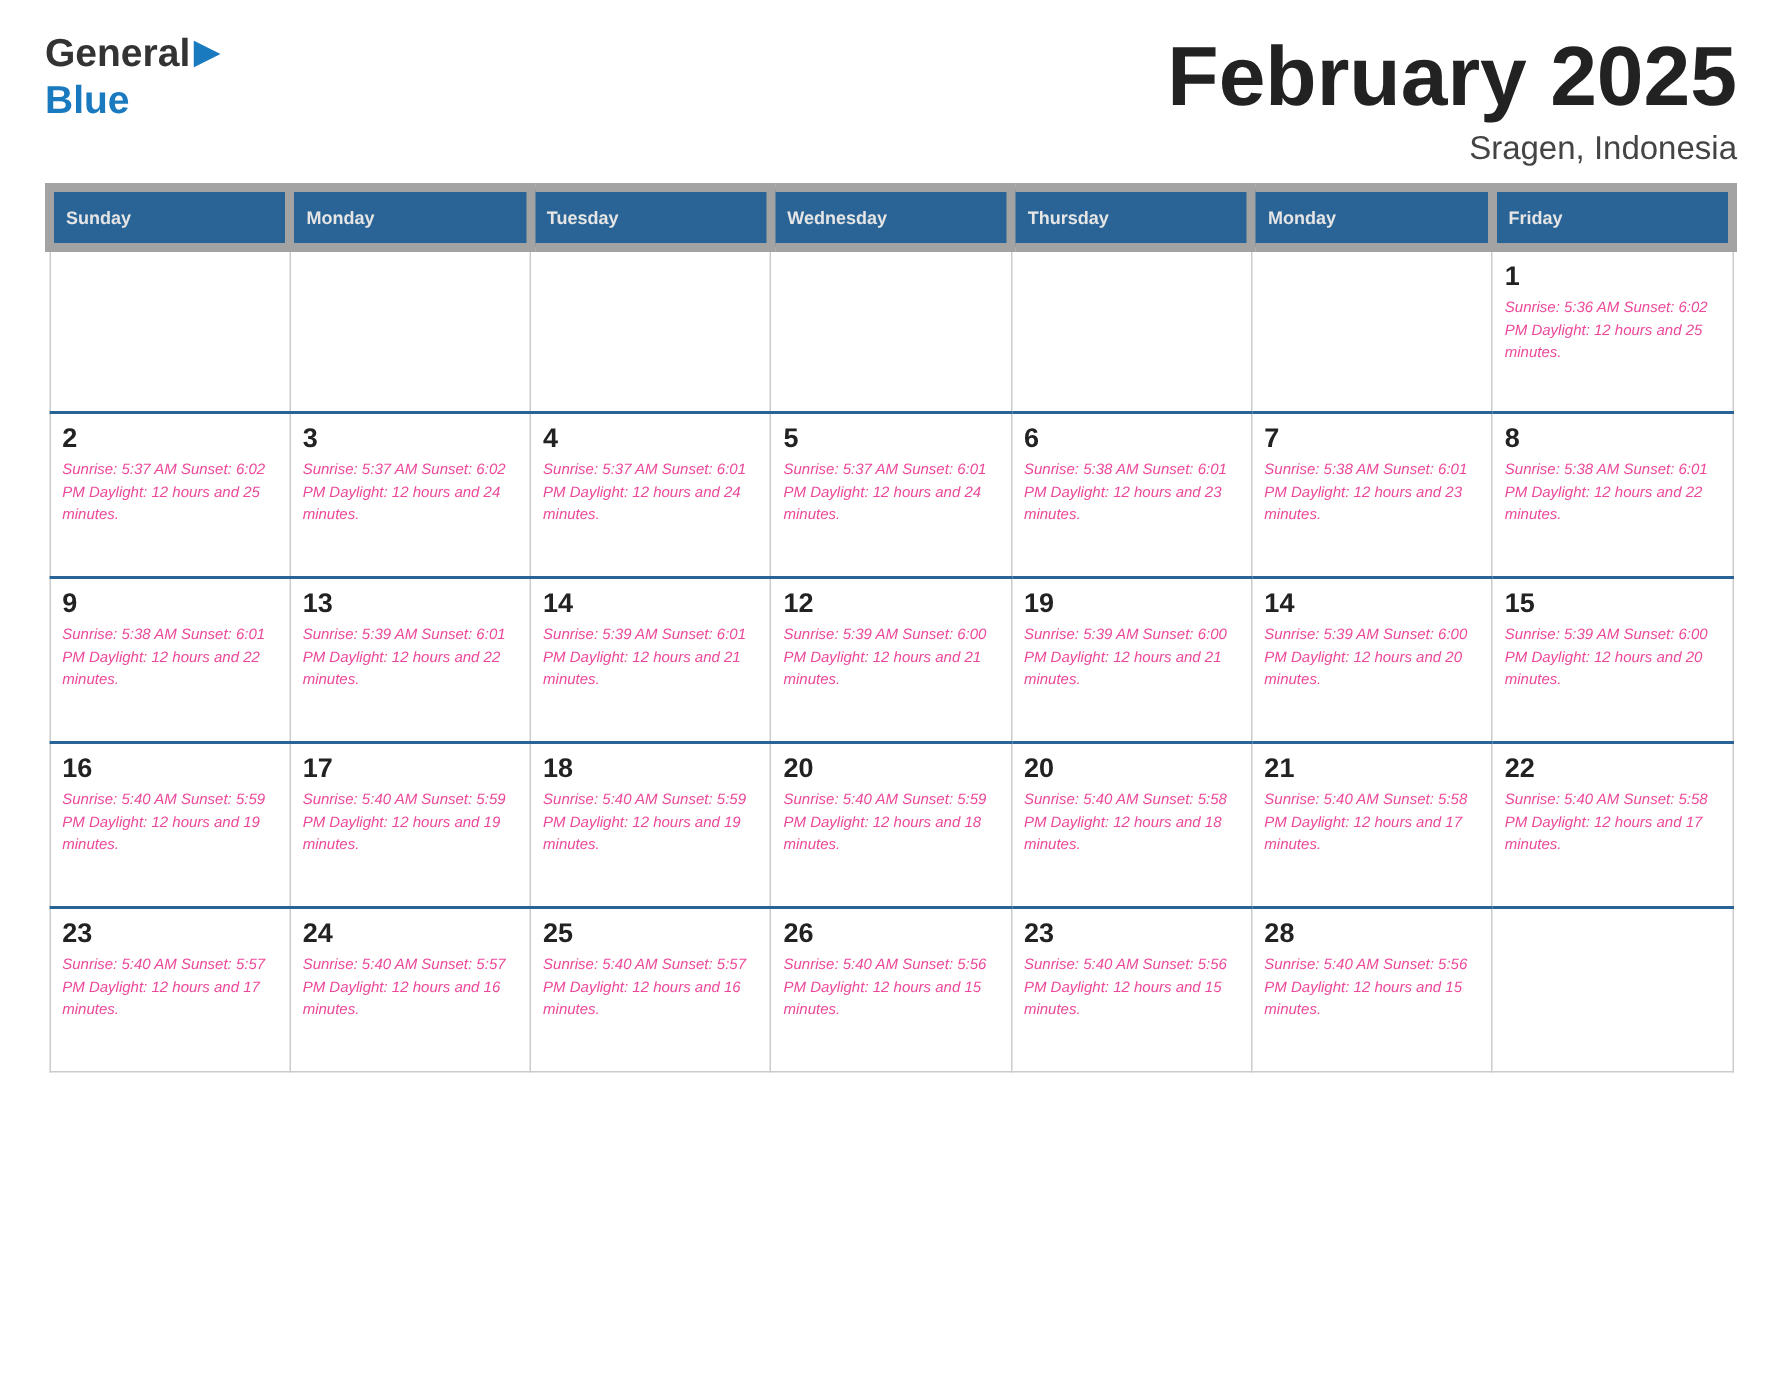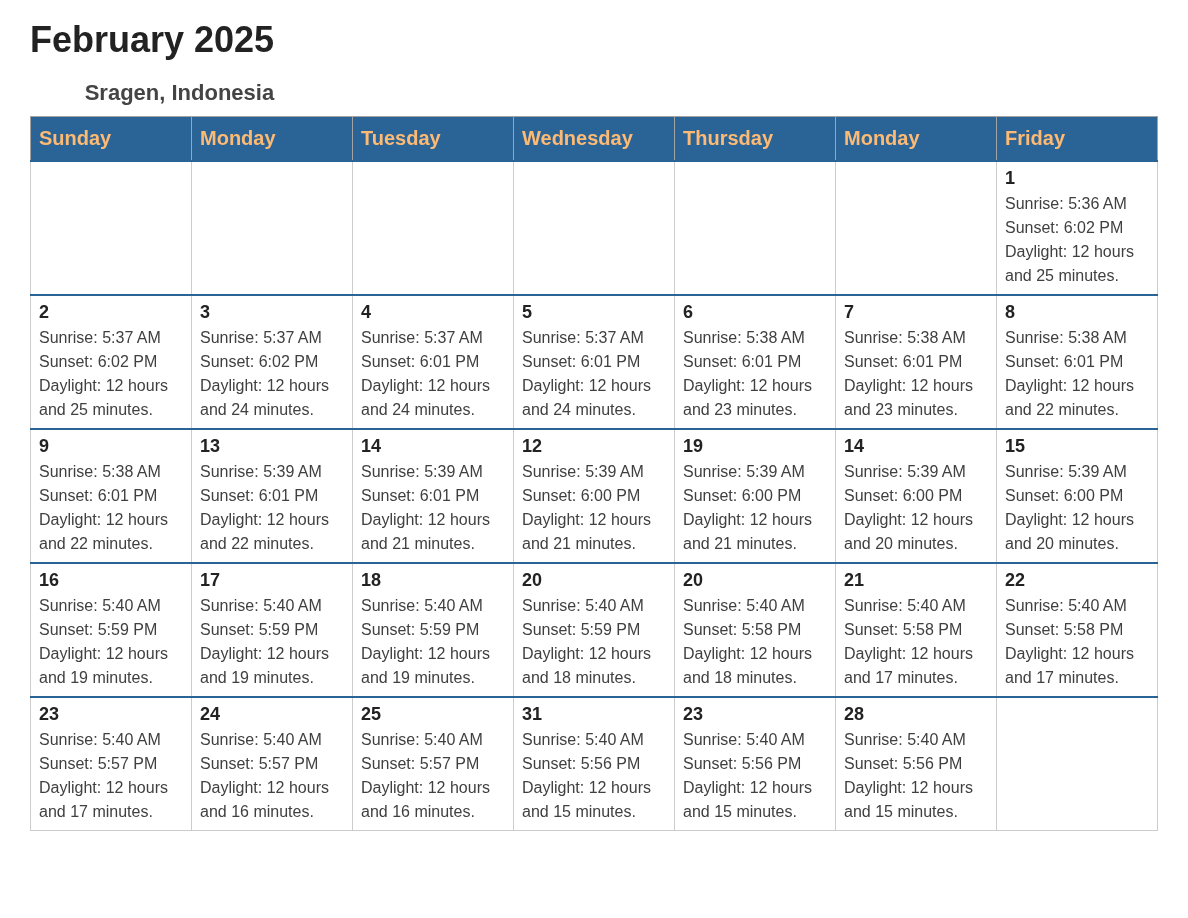--- a/index.html
+++ b/index.html
@@ -32,44 +32,43 @@
       align-items: flex-start;
     }
     .logo-line1 {
       display: flex;
       align-items: center;
     }
     .title-block {
       text-align: right;
     }
     .calendar-title {
-      font-size: 36px;
+      font-size: 56px;
       font-weight: bold;
       color: #222;
       line-height: 1.1;
     }
     .calendar-subtitle {
       font-size: 22px;
       color: #444;
-      margin-top: 20px;
-      font-weight: bold;
+      margin-top: 4px;
     }
     .calendar-table {
       width: 100%;
       border-collapse: collapse;
       margin-top: 10px;
     }
     .calendar-table th {
       background-color: #2a6496;
-      color: #fdba74;
-      font-size: 20px;
+      color: #e5e5e5;
+      font-size: 12px;
       font-weight: bold;
       padding: 10px 8px;
       text-align: left;
-      border: 1px solid #a3a3a3;
+      border: 6px solid #a3a3a3;
     }
     .calendar-table td {
       vertical-align: top;
       padding: 6px 8px;
       border: 1px solid #ccc;
       border-top: 2px solid #2a6496;
       width: 14.28%;
       min-height: 110px;
       height: 110px;
       font-size: 12px;
@@ -77,33 +76,45 @@
       background: #fff;
     }
     .day-number {
       font-size: 18px;
       font-weight: bold;
       color: #222;
       display: block;
       margin-bottom: 3px;
     }
     .day-info {
-      font-size: 16px;
-      color: #404040;
+      font-size: 10px;
+      color: #ec4899;
       line-height: 1.5;
+      font-style: italic;
     }
     .empty-cell {
       background: #f9f9f9;
       border-top: 2px solid #2a6496;
     }
   </style>
 </head>
 <body>
 
 <div class="header">
+  <div class="logo-wrapper">
+    <div class="logo-line1">
+      <span class="logo-text-general">General</span>
+      <svg width="20" height="20" viewBox="0 0 20 20" style="margin-left:2px; margin-top:2px;">
+        <polygon points="0,0 18,9 0,18" fill="#1a7abf"></polygon>
+      </svg>
+    </div>
+    <div>
+      <span class="logo-text-blue">Blue</span>
+    </div>
+  </div>
   <div class="title-block">
     <div class="calendar-title">February 2025</div>
     <div class="calendar-subtitle">Sragen, Indonesia</div>
   </div>
 </div>
 
 <table class="calendar-table">
   <thead>
     <tr>
     <th>Sunday</th>
@@ -275,21 +286,21 @@
 Sunset: 5:57 PM
 Daylight: 12 hours and 16 minutes.</div>
         </td>
         <td>
           <span class="day-number">25</span>
           <div class="day-info">Sunrise: 5:40 AM
 Sunset: 5:57 PM
 Daylight: 12 hours and 16 minutes.</div>
         </td>
         <td>
-          <span class="day-number">31</span>
+          <span class="day-number">26</span>
           <div class="day-info">Sunrise: 5:40 AM
 Sunset: 5:56 PM
 Daylight: 12 hours and 15 minutes.</div>
         </td>
         <td>
           <span class="day-number">23</span>
           <div class="day-info">Sunrise: 5:40 AM
 Sunset: 5:56 PM
 Daylight: 12 hours and 15 minutes.</div>
         </td>

